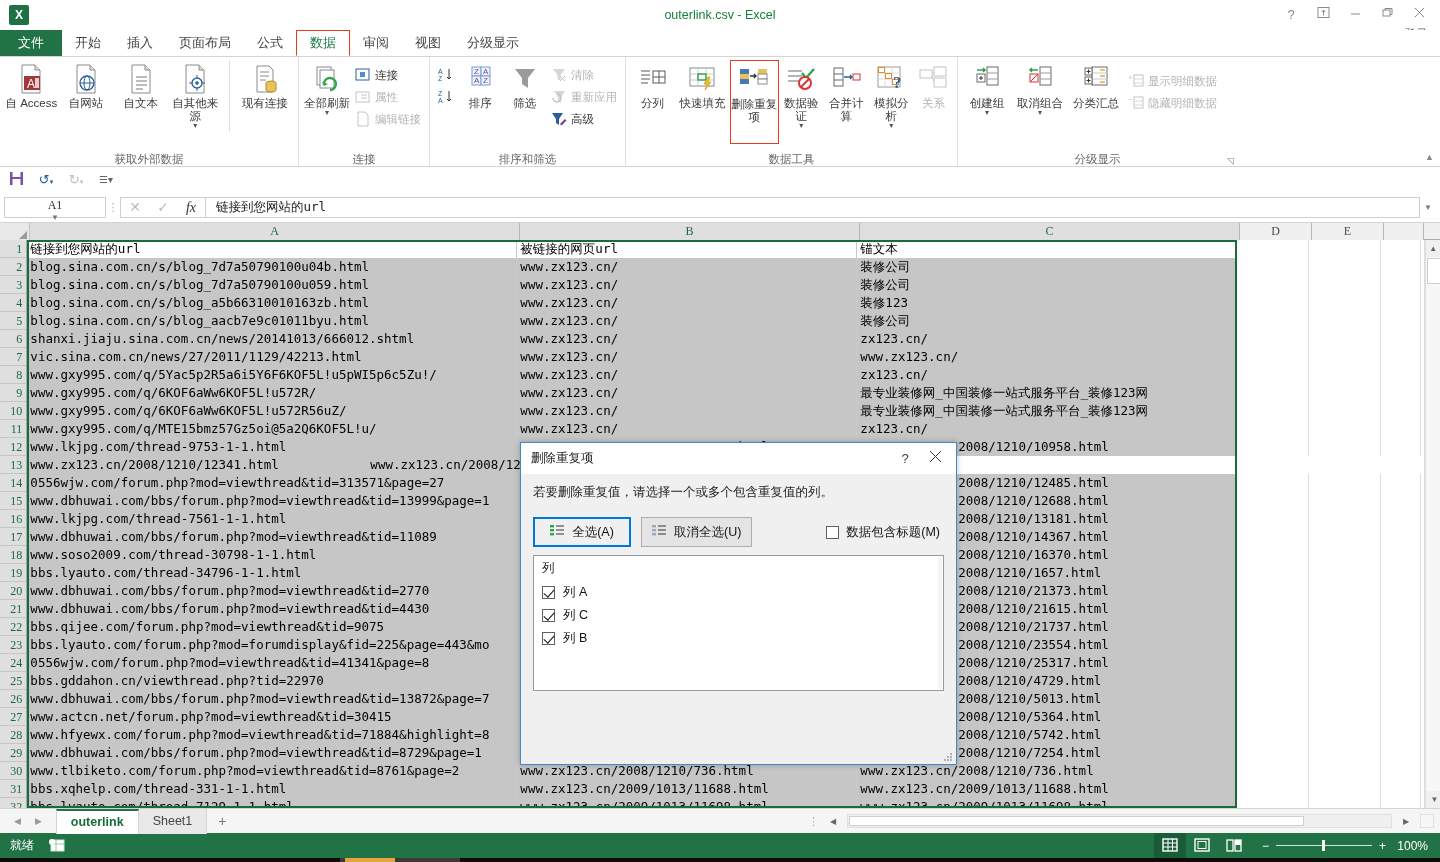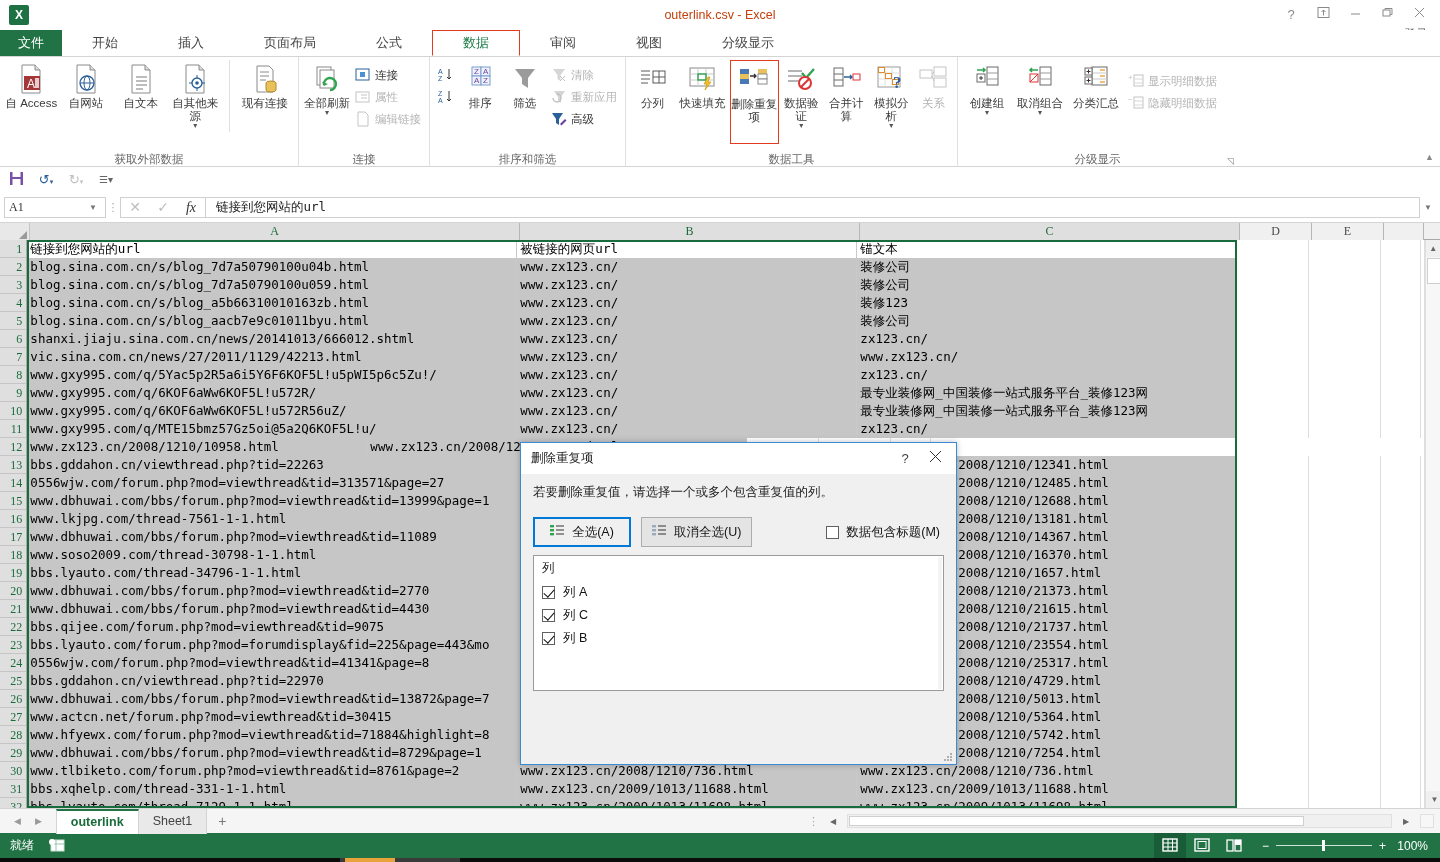--- a/index.html
+++ b/index.html
@@ -13,29 +13,29 @@
   }
   
   .titlebar { height:30px; background:#fff; position:relative; }
   .excel-logo {
     position:absolute; left:9px; top:5px; width:20px; height:20px;
     background:#1e7145; border-radius:2px; color:#fff;
     font-size:12px; font-weight:bold; line-height:20px; text-align:center;
   }
   .win-title {
     position:absolute; left:0; top:0; width:100%; height:30px;
-    line-height:30px; text-align:center; font-size:12.5px; color:#c2410c;
+    line-height:30px; text-align:center; font-size:12.5px; color:#15803d;
   }
   .win-btns { position:absolute; right:6px; top:0; height:30px; display:flex; align-items:center; gap:2px; }
   .win-btn { width:30px; height:24px; line-height:24px; text-align:center; color:#8a8a8a; font-size:13px; cursor:default; }
   .signin { position:absolute; right:12px; top:26px; font-size:12px; color:#5a5a5a; }
   
   .tabstrip { height:26px; background:#fff; position:relative; border-bottom:0; }
   .tabs { display:flex; align-items:stretch; height:26px; }
-  .tab { padding:0 30px; line-height:26px; font-size:13px; color:#444; cursor:default; white-space:nowrap; }
+  .tab { padding:0 13px; line-height:26px; font-size:13px; color:#444; cursor:default; white-space:nowrap; }
   .tab.file { background:#217346; color:#fff; padding:0 18px; }
   .tab.active { color:#1a7a47; background:#fff; border:1px solid #e23b1f; border-bottom:1px solid #fff; position:relative; z-index:3; line-height:24px; }
   
   .ribbon { height:111px; background:#fff; border-top:1px solid #d4d4d4; border-bottom:1px solid #d4d4d4; position:relative; display:flex; }
   .rgroup { position:relative; height:110px; padding:3px 4px 0 4px; display:flex; flex-direction:column; }
   .rgroup + .rgroup { border-left:1px solid #e0e0e0; }
   .rgroup-body { flex:1; display:flex; align-items:flex-start; }
   .rgroup-title { height:16px; line-height:16px; text-align:center; font-size:11.5px; color:#666; }
   .bigbtn { width:58px; display:flex; flex-direction:column; align-items:center; padding-top:3px; cursor:default; }
   .bigbtn .lbl { font-size:11.5px; color:#3a3a3a; text-align:center; line-height:13px; margin-top:2px; }
@@ -46,21 +46,21 @@
   .smallbtn.dim { color:#b4b4b4; }
   .sico { width:16px; height:16px; position:relative; flex:none; }
   .caret { font-size:8px; color:#555; line-height:6px; }
   .hlbox { border:1px solid #e23b1f; }
   .dlglauncher { position:absolute; right:3px; bottom:1px; font-size:9px; color:#888; }
   
   .qat { height:26px; background:#fff; display:flex; align-items:center; padding-left:6px; gap:10px; }
   .qat .q { width:20px; height:18px; text-align:center; line-height:18px; font-size:13px; color:#2a6099; cursor:default; }
   
   .fbar { height:30px; display:flex; align-items:center; background:#fff; border-bottom:1px solid #d4d4d4; padding:0 4px; gap:0; }
-  .namebox { width:102px; height:21px; border:1px solid #d0d0d0; background:#fff; display:flex; align-items:center; justify-content:space-between; padding:0 4px; font-size:12px; color:#333; font-family:"Liberation Serif",serif; }
+  .namebox { width:102px; height:21px; border:1px solid #d0d0d0; background:#fff; display:flex; align-items:center; justify-content:space-between; padding:0 4px; font-size:12px; color:#333; font-family:"Liberation Serif",serif;flex-direction:column; }
   .vdots { width:14px; text-align:center; color:#aaa; font-size:11px; }
   .fbtns { display:flex; align-items:center; height:21px; border:1px solid #d0d0d0; border-right:0; background:#fff; }
   .fbtn { width:28px; text-align:center; font-size:14px; color:#bdbdbd; line-height:19px; }
   .fbtn.fx { color:#333; font-style:italic; font-family:"Liberation Serif",serif; font-size:14px; }
   .finput { flex:1; height:21px; border:1px solid #d0d0d0; background:#fff; display:flex; align-items:center; padding-left:10px; font-size:12.5px; color:#222; font-family:"DejaVu Sans Mono",monospace; }
   .fdrop { width:16px; text-align:center; color:#777; font-size:8px; }
   
   .gridwrap { position:relative; height:585px; background:#fff; overflow:hidden; }
   .colhdr { display:flex; height:17px; background:#f0f0f0; border-bottom:1px solid #a8a8a8; }
   .corner { width:30px; height:17px; background:#e8e8e8; border-right:1px solid #c5c5c5; position:relative; }
@@ -759,29 +759,29 @@
         <div class="grow">
           <div class="gc colA">www.gxy995.com/q/MTE15bmz57Gz5oi@5a2Q6KOF5L!u/</div>
           <div class="gc colB">www.zx123.cn/</div>
           <div class="gc colC">zx123.cn/</div>
           <div class="gc empty colD"></div>
           <div class="gc empty colE"></div>
           <div class="gc empty colF"></div>
           <div class="gc empty" style="flex: 1 1 0%;"></div>
         </div>
         <div class="grow">
+          <div class="gc colA">www.lkjpg.com/thread-9753-1-1.html</div>
           <div class="gc colB">www.zx123.cn/2008/1210/10958.html</div>
           <div class="gc colC">www.zx123.cn/2008/1210/10958.html</div>
           <div class="gc empty colD"></div>
           <div class="gc empty colE"></div>
           <div class="gc empty colF"></div>
           <div class="gc empty" style="flex: 1 1 0%;"></div>
         </div>
         <div class="grow">
-          <div class="gc colA">bbs.gddahon.cn/viewthread.php?tid=22263</div>
           <div class="gc colB">www.zx123.cn/2008/1210/12341.html</div>
           <div class="gc colC">www.zx123.cn/2008/1210/12341.html</div>
           <div class="gc empty colD"></div>
           <div class="gc empty colE"></div>
           <div class="gc empty colF"></div>
           <div class="gc empty" style="flex: 1 1 0%;"></div>
         </div>
         <div class="grow">
           <div class="gc colA">0556wjw.com/forum.php?mod=viewthread&amp;tid=313571&amp;page=27</div>
           <div class="gc colB">www.zx123.cn/2008/1210/12485.html</div>

